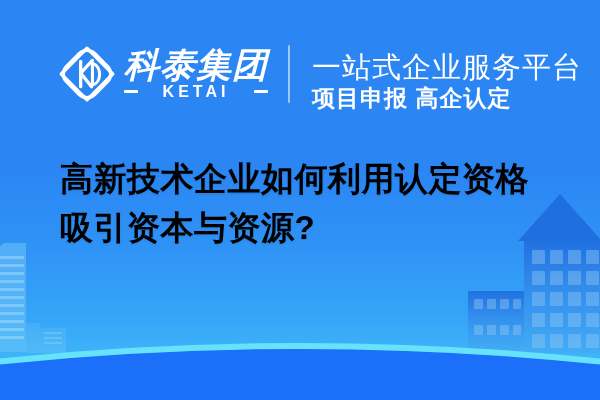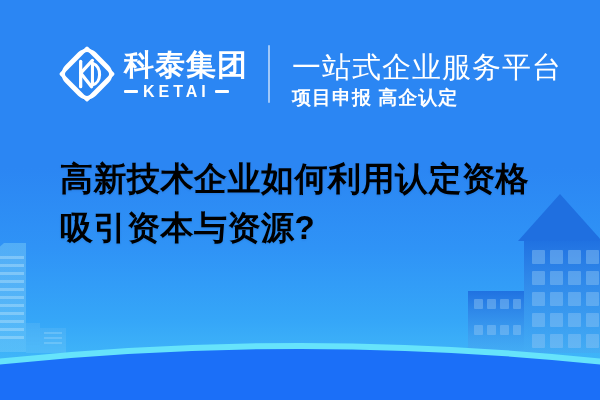--- a/index.html
+++ b/index.html
@@ -46,31 +46,33 @@
   }
   .logo-words {
     margin-left: 8px;
     display: flex;
     flex-direction: column;
     justify-content: center;
     flex: none;
   }
   .logo-cn {
     color: #ffffff;
-    font-size: 30px;
+    font-size: 35px;
     font-weight: bold;
     letter-spacing: 1px;
     line-height: 32px;
     white-space: nowrap;
+    font-style: italic;
   }
   .logo-en-row {
     display: flex;
     align-items: center;
     margin-top: 3px;
     gap: 5px;
+    justify-content: space-between;
   }
   .logo-en-dash {
     display: block;
     width: 14px;
     height: 3px;
     background: #ffffff;
     border-radius: 1px;
   }
   .logo-en {
     color: #ffffff;
@@ -98,21 +100,21 @@
   }
   .slogan-main {
     color: #ffffff;
     font-size: 29px;
     line-height: 34px;
     letter-spacing: 1px;
     white-space: nowrap;
   }
   .slogan-sub {
     color: #ffffff;
-    font-size: 19px;
+    font-size: 23px;
     font-weight: bold;
     line-height: 24px;
     letter-spacing: 1px;
     margin-top: 2px;
     white-space: nowrap;
   }
   
   .headline {
     position: absolute;
     left: 60px;

